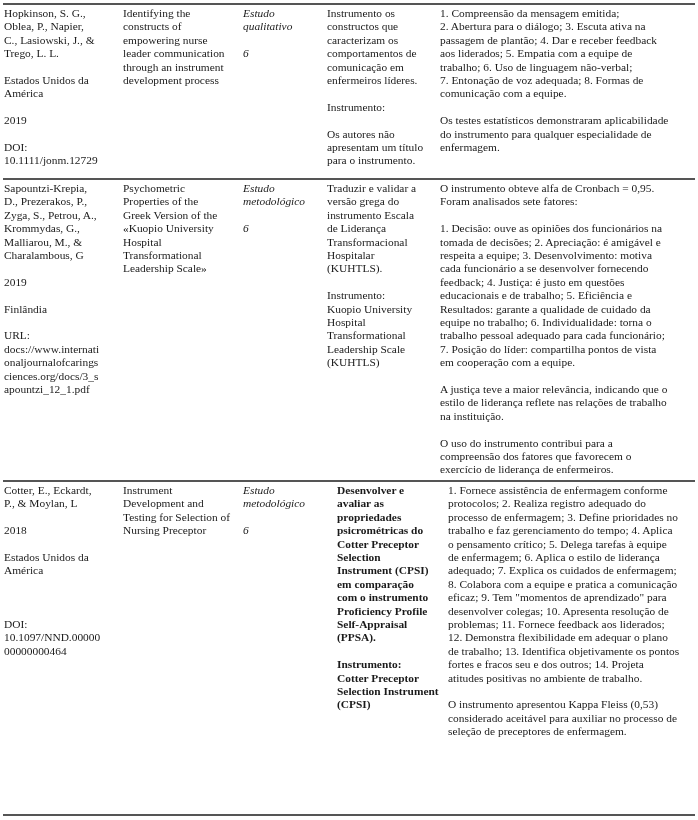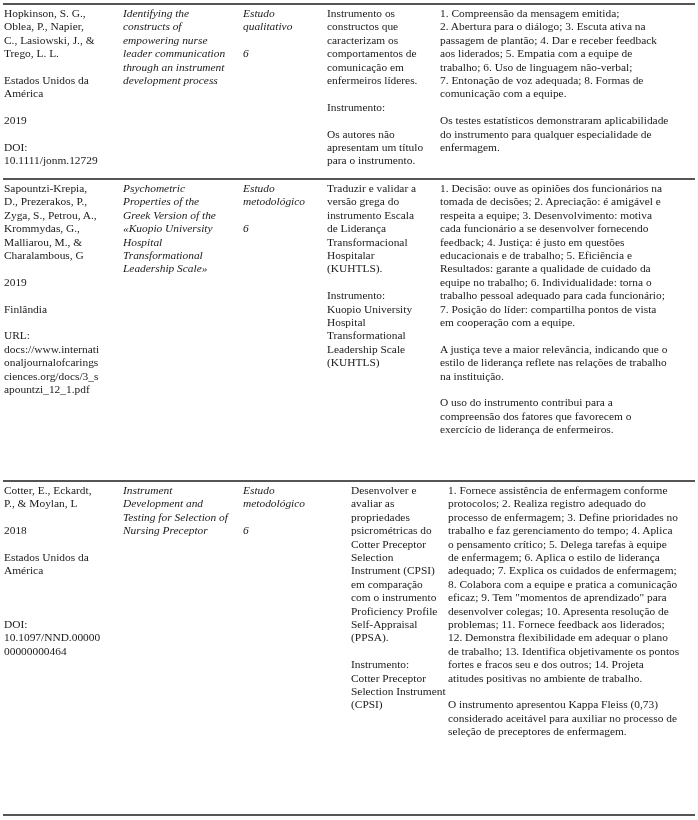--- a/index.html
+++ b/index.html
@@ -6,27 +6,27 @@
   body {
     width: 698px; height: 820px; overflow: hidden; position: relative;
     font-family: "Liberation Serif", "DejaVu Serif", serif;
     font-size: 11.4px; line-height: 13.4px; color: #1a1a1a;
   }
   .rule { position: absolute; left: 3px; width: 692px; height: 2px; background: #555; }
   .row { position: absolute; left: 0; width: 698px; }
   .cell { position: absolute; top: 0; }
   .cell p { margin: 0 0 13.4px 0; white-space: pre-line; }
   .cell p:last-child { margin-bottom: 0; }
-  .it { font-style: italic; }
+  .it { }
   .c1 { left: 4px; width: 112px; }
   .c2 { left: 123px; width: 118px; }
   .c3 { left: 243px; width: 82px; font-style: italic; }
   .c4 { left: 327px; width: 108px; }
   .c5 { left: 440px; width: 252px; }
-  .r3 .c4 { left: 351px; width: 108px; }
+  .r3 .c4 { left: 337px; width: 108px; font-weight: bold; }
   .r3 .c5 { left: 448px; width: 245px; }
 </style>
 </head>
 <body>
 
 <div class="rule" style="top:3px;"></div>
 <div class="rule" style="top:178px;"></div>
 <div class="rule" style="top:480px;"></div>
 <div class="rule" style="top:814px;"></div>
 
@@ -120,20 +120,22 @@
 Hospitalar
 (KUHTLS).</p>
     <p>Instrumento:
 Kuopio University
 Hospital
 Transformational
 Leadership Scale
 (KUHTLS)</p>
   </div>
   <div class="cell c5">
+    <p>O instrumento obteve alfa de Cronbach = 0,95.
+Foram analisados sete fatores:</p>
     <p>1. Decisão: ouve as opiniões dos funcionários na
 tomada de decisões; 2. Apreciação: é amigável e
 respeita a equipe; 3. Desenvolvimento: motiva
 cada funcionário a se desenvolver fornecendo
 feedback; 4. Justiça: é justo em questões
 educacionais e de trabalho; 5. Eficiência e
 Resultados: garante a qualidade de cuidado da
 equipe no trabalho; 6. Individualidade: torna o
 trabalho pessoal adequado para cada funcionário;
 7. Posição do líder: compartilha pontos de vista
@@ -196,17 +198,17 @@
 de enfermagem; 6. Aplica o estilo de liderança
 adequado; 7. Explica os cuidados de enfermagem;
 8. Colabora com a equipe e pratica a comunicação
 eficaz; 9. Tem "momentos de aprendizado" para
 desenvolver colegas; 10. Apresenta resolução de
 problemas; 11. Fornece feedback aos liderados;
 12. Demonstra flexibilidade em adequar o plano
 de trabalho; 13. Identifica objetivamente os pontos
 fortes e fracos seu e dos outros; 14. Projeta
 atitudes positivas no ambiente de trabalho.</p>
-    <p>O instrumento apresentou Kappa Fleiss (0,73)
+    <p>O instrumento apresentou Kappa Fleiss (0,53)
 considerado aceitável para auxiliar no processo de
 seleção de preceptores de enfermagem.</p>
   </div>
 </div>
 
 </body></html>

